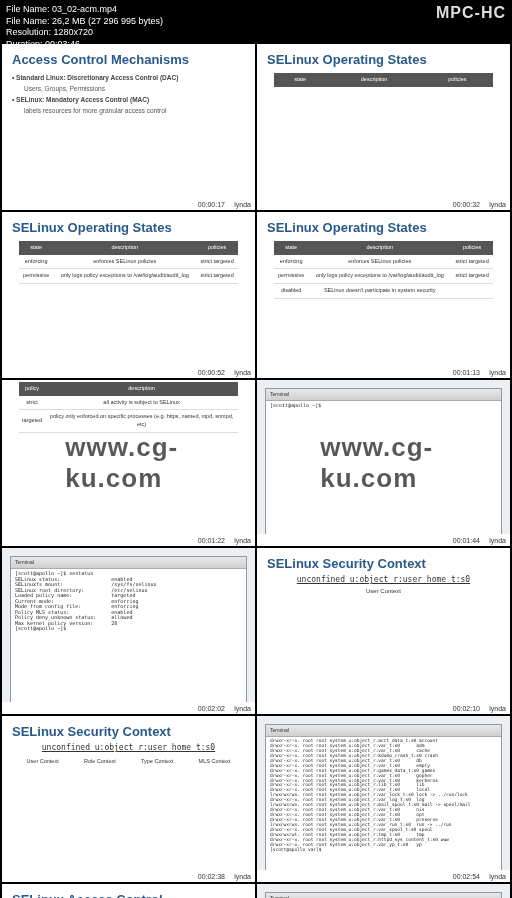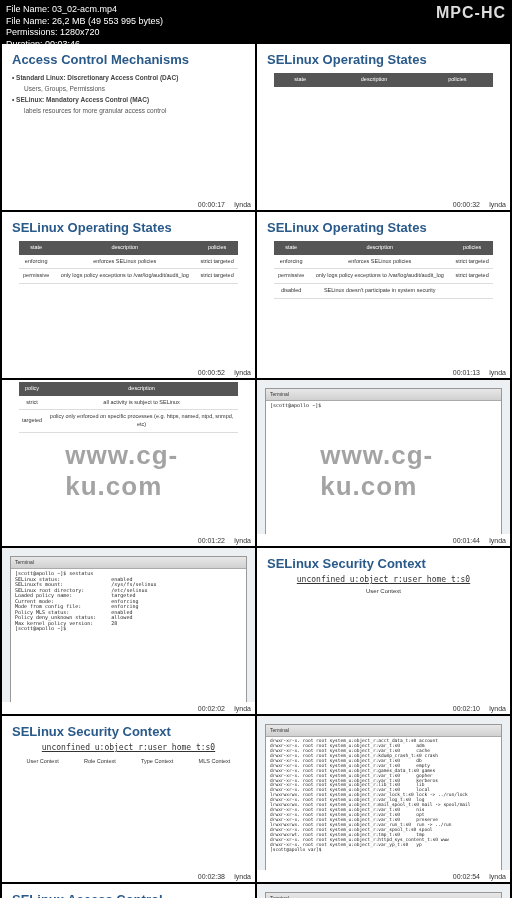--- a/index.html
+++ b/index.html
@@ -20,34 +20,34 @@
     .footer-brand { position: absolute; right: 4px; bottom: 2px; font-size: 7px; color: #333; }
     table { border-collapse: collapse; width: 94%; margin: 0 auto; font-size: 5.5px; }
     th { background: #555; color: #fff; padding: 3px; font-weight: normal; }
     td { padding: 3px; text-align: center; border-bottom: 1px solid #ddd; }
     .term-slide { background: #edf0f3; }
     .term-win { background: #fff; border: 1px solid #999; margin: 8px; height: 148px; overflow: hidden; }
     .term-titlebar { height: 12px; background: linear-gradient(#e8e8e8,#d0d0d0); border-bottom: 1px solid #aaa; font-size: 5px; padding: 2px 4px; color: #333; }
     .term-content { font-family: monospace; font-size: 5px; padding: 2px 4px; line-height: 1.1; color: #222; white-space: pre; overflow: hidden; }
     .term-content-small { font-size: 4.5px; }
     .watermark { position: absolute; top: 50%; left: 50%; transform: translate(-50%,-50%); font-size: 26px; font-weight: bold; opacity: 0.7; pointer-events: none; letter-spacing: 1px; }
-    .wm1 { color: #737373; opacity: 0.65; margin-top: 8px; }
+    .wm1 { color: #000000; opacity: 0.65; }
     .ctx { font-family: monospace; font-size: 8px; text-decoration: underline; text-align: center; margin-top: 0; }
     .ctx-label { font-size: 6px; text-align: center; margin-top: 4px; }
     .ctx-labels-row { display: flex; justify-content: space-around; font-size: 5.5px; padding: 0 12px; margin-top: 6px; }
   </style>
 </head>
 <body>
 
 <div class="app">
   <div class="topbar">
     <div class="info-left">
       <div><span>File Name:</span> <span>03_02-acm.mp4</span></div>
-      <div><span>File Name:</span> <span>26,2 MB (49 553 995 bytes)</span></div>
-      <div><span>Permissions:</span> <span>1280x720</span></div>
+      <div><span>File Name:</span> <span>26,2 MB (27 296 995 bytes)</span></div>
+      <div><span>Resolution:</span> <span>1280x720</span></div>
       <div><span>Duration:</span> <span>00:03:46</span></div>
     </div>
     <div class="app-title">MPC-HC</div>
   </div>
 
   <div class="grid">
 
     <div class="slide">
       <div class="slide-title">Access Control Mechanisms</div>
       <div class="slide-body">

